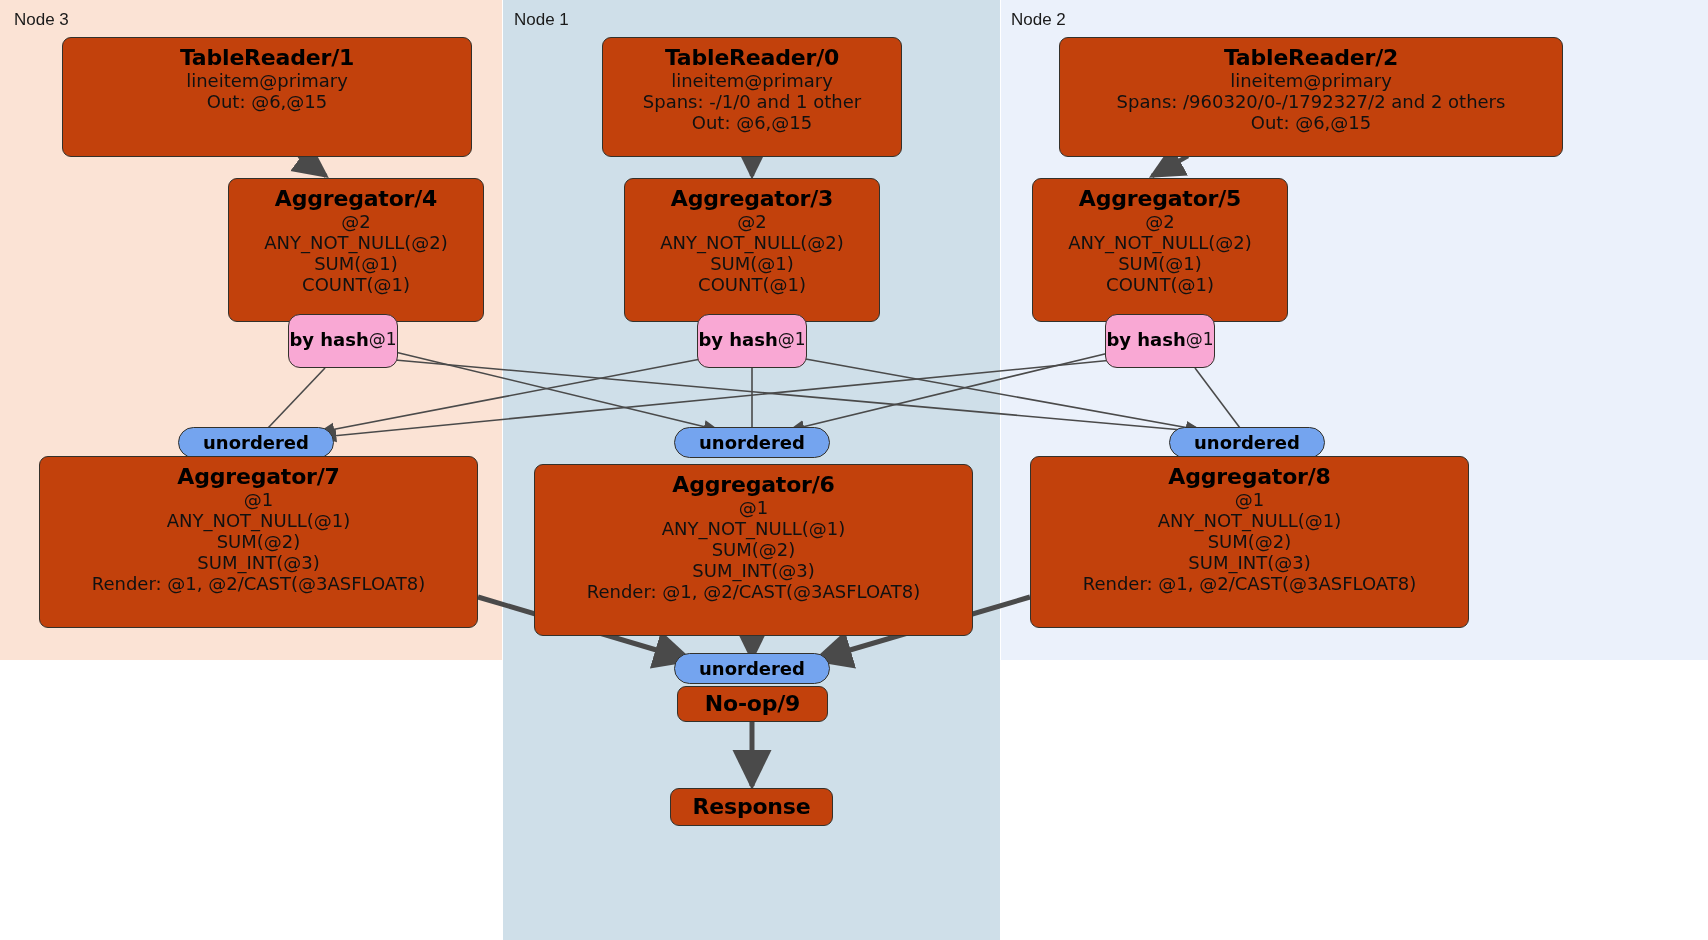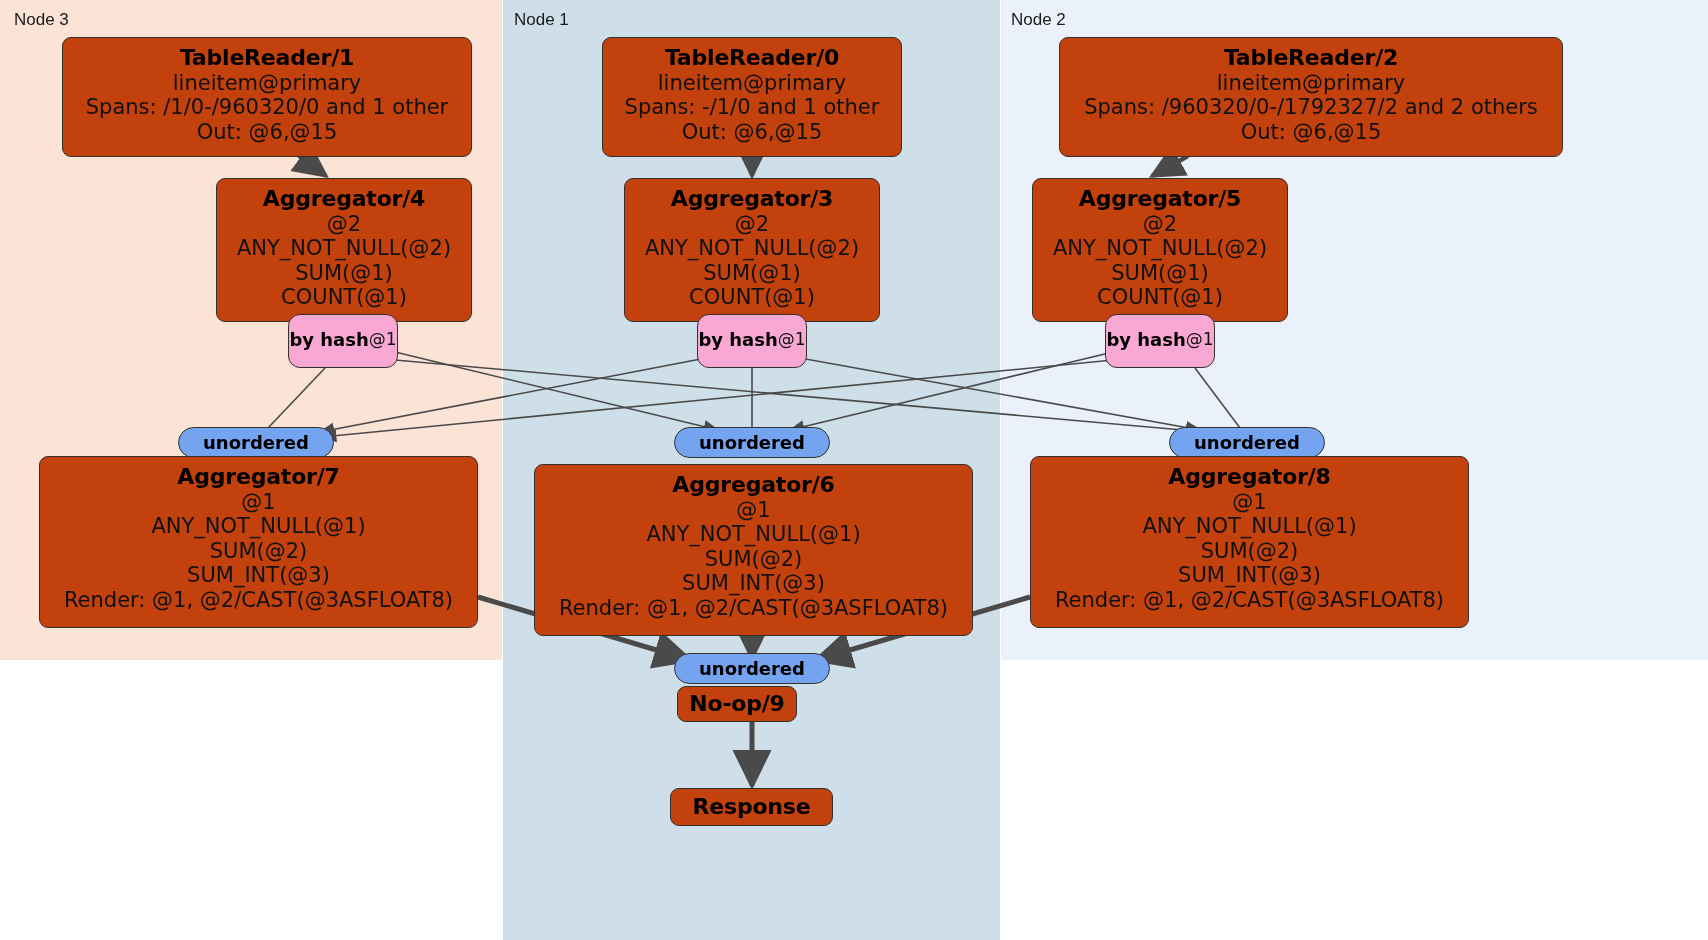--- a/index.html
+++ b/index.html
@@ -11,21 +11,21 @@
   .node-label{position:absolute;font-size:17px;color:#1a1a1a;
               font-family:"Liberation Sans","DejaVu Sans",sans-serif;
               white-space:nowrap;}
 
   .proc{position:absolute;box-sizing:border-box;background:#c2410c;
         border:1.6px solid #33312b;border-radius:9px;
         display:flex;flex-direction:column;align-items:center;
         justify-content:flex-start;padding:7px 10px 6px 10px;}
   .proc .ttl{font-size:22px;font-weight:bold;color:#000;line-height:1.18;
              letter-spacing:-0.2px;white-space:nowrap;}
-  .proc .ln{font-size:21px;color:#111;line-height:1.165;white-space:nowrap;}
+  .proc .ln{font-size:18px;color:#111;line-height:1.165;white-space:nowrap;}
 
   .router{position:absolute;box-sizing:border-box;background:#f9a8d4;
           border:1.6px solid #33312b;border-radius:12px;
           display:flex;flex-direction:row;align-items:center;
           justify-content:center;padding:2px 12px 4px 12px;}
   .router .rt{font-size:18px;font-weight:bold;color:#000;line-height:1.12;white-space:nowrap;}
   .router .rs{font-size:17px;color:#111;line-height:1.12;white-space:nowrap;}
 
   .recv{position:absolute;box-sizing:border-box;background:#74a4ef;
         border:1.6px solid #33312b;border-radius:17px;
@@ -112,39 +112,38 @@
     </g>
 
     <g stroke="#4a4a4a" stroke-width="5" fill="none">
       <line x1="752" y1="722" x2="752" y2="786" marker-end="url(#arrowThick)"></line>
     </g>
   </svg>
 
   <div class="proc" style="left:62px;top:37px;width:410px;height:120px;">
     <div class="ttl">TableReader/1</div>
     <div class="ln">lineitem@primary</div>
-    <div class="ln">Spans: /1/0-/960320/0 and 1 other</div>
     <div class="ln">Out: @6,@15</div>
   </div>
 
   <div class="proc" style="left:602px;top:37px;width:300px;height:120px;">
     <div class="ttl">TableReader/0</div>
     <div class="ln">lineitem@primary</div>
     <div class="ln">Spans: -/1/0 and 1 other</div>
     <div class="ln">Out: @6,@15</div>
   </div>
 
   <div class="proc" style="left:1031px;top:37px;width:504px;height:120px;margin-left:28px;">
     <div class="ttl">TableReader/2</div>
     <div class="ln">lineitem@primary</div>
     <div class="ln">Spans: /960320/0-/1792327/2 and 2 others</div>
     <div class="ln">Out: @6,@15</div>
   </div>
 
-  <div class="proc" style="left:216px;top:178px;width:256px;height:144px;">
+  <div class="proc" style="left:228px;top:178px;width:256px;height:144px;">
     <div class="ttl">Aggregator/4</div>
     <div class="ln">@2</div>
     <div class="ln">ANY_NOT_NULL(@2)</div>
     <div class="ln">SUM(@1)</div>
     <div class="ln">COUNT(@1)</div>
   </div>
 
   <div class="proc" style="left:624px;top:178px;width:256px;height:144px;">
     <div class="ttl">Aggregator/3</div>
     <div class="ln">@2</div>
@@ -210,21 +209,21 @@
     <div class="ln">ANY_NOT_NULL(@1)</div>
     <div class="ln">SUM(@2)</div>
     <div class="ln">SUM_INT(@3)</div>
     <div class="ln">Render: @1, @2/CAST(@3ASFLOAT8)</div>
   </div>
 
   <div class="recv" style="left:674px;top:653px;width:156px;height:31px;">
     <span>unordered</span>
   </div>
 
-  <div class="proc" style="left:677px;top:686px;width:120px;height:36px;justify-content:center;padding:0;">
+  <div class="proc" style="left:677px;top:686px;width:151px;height:36px;justify-content:center;padding:0;">
     <div class="ttl">No-op/9</div>
   </div>
 
   <div class="proc" style="left:670px;top:788px;width:163px;height:38px;justify-content:center;padding:0;">
     <div class="ttl">Response</div>
   </div>
 
 </div>
 
 </body></html>

